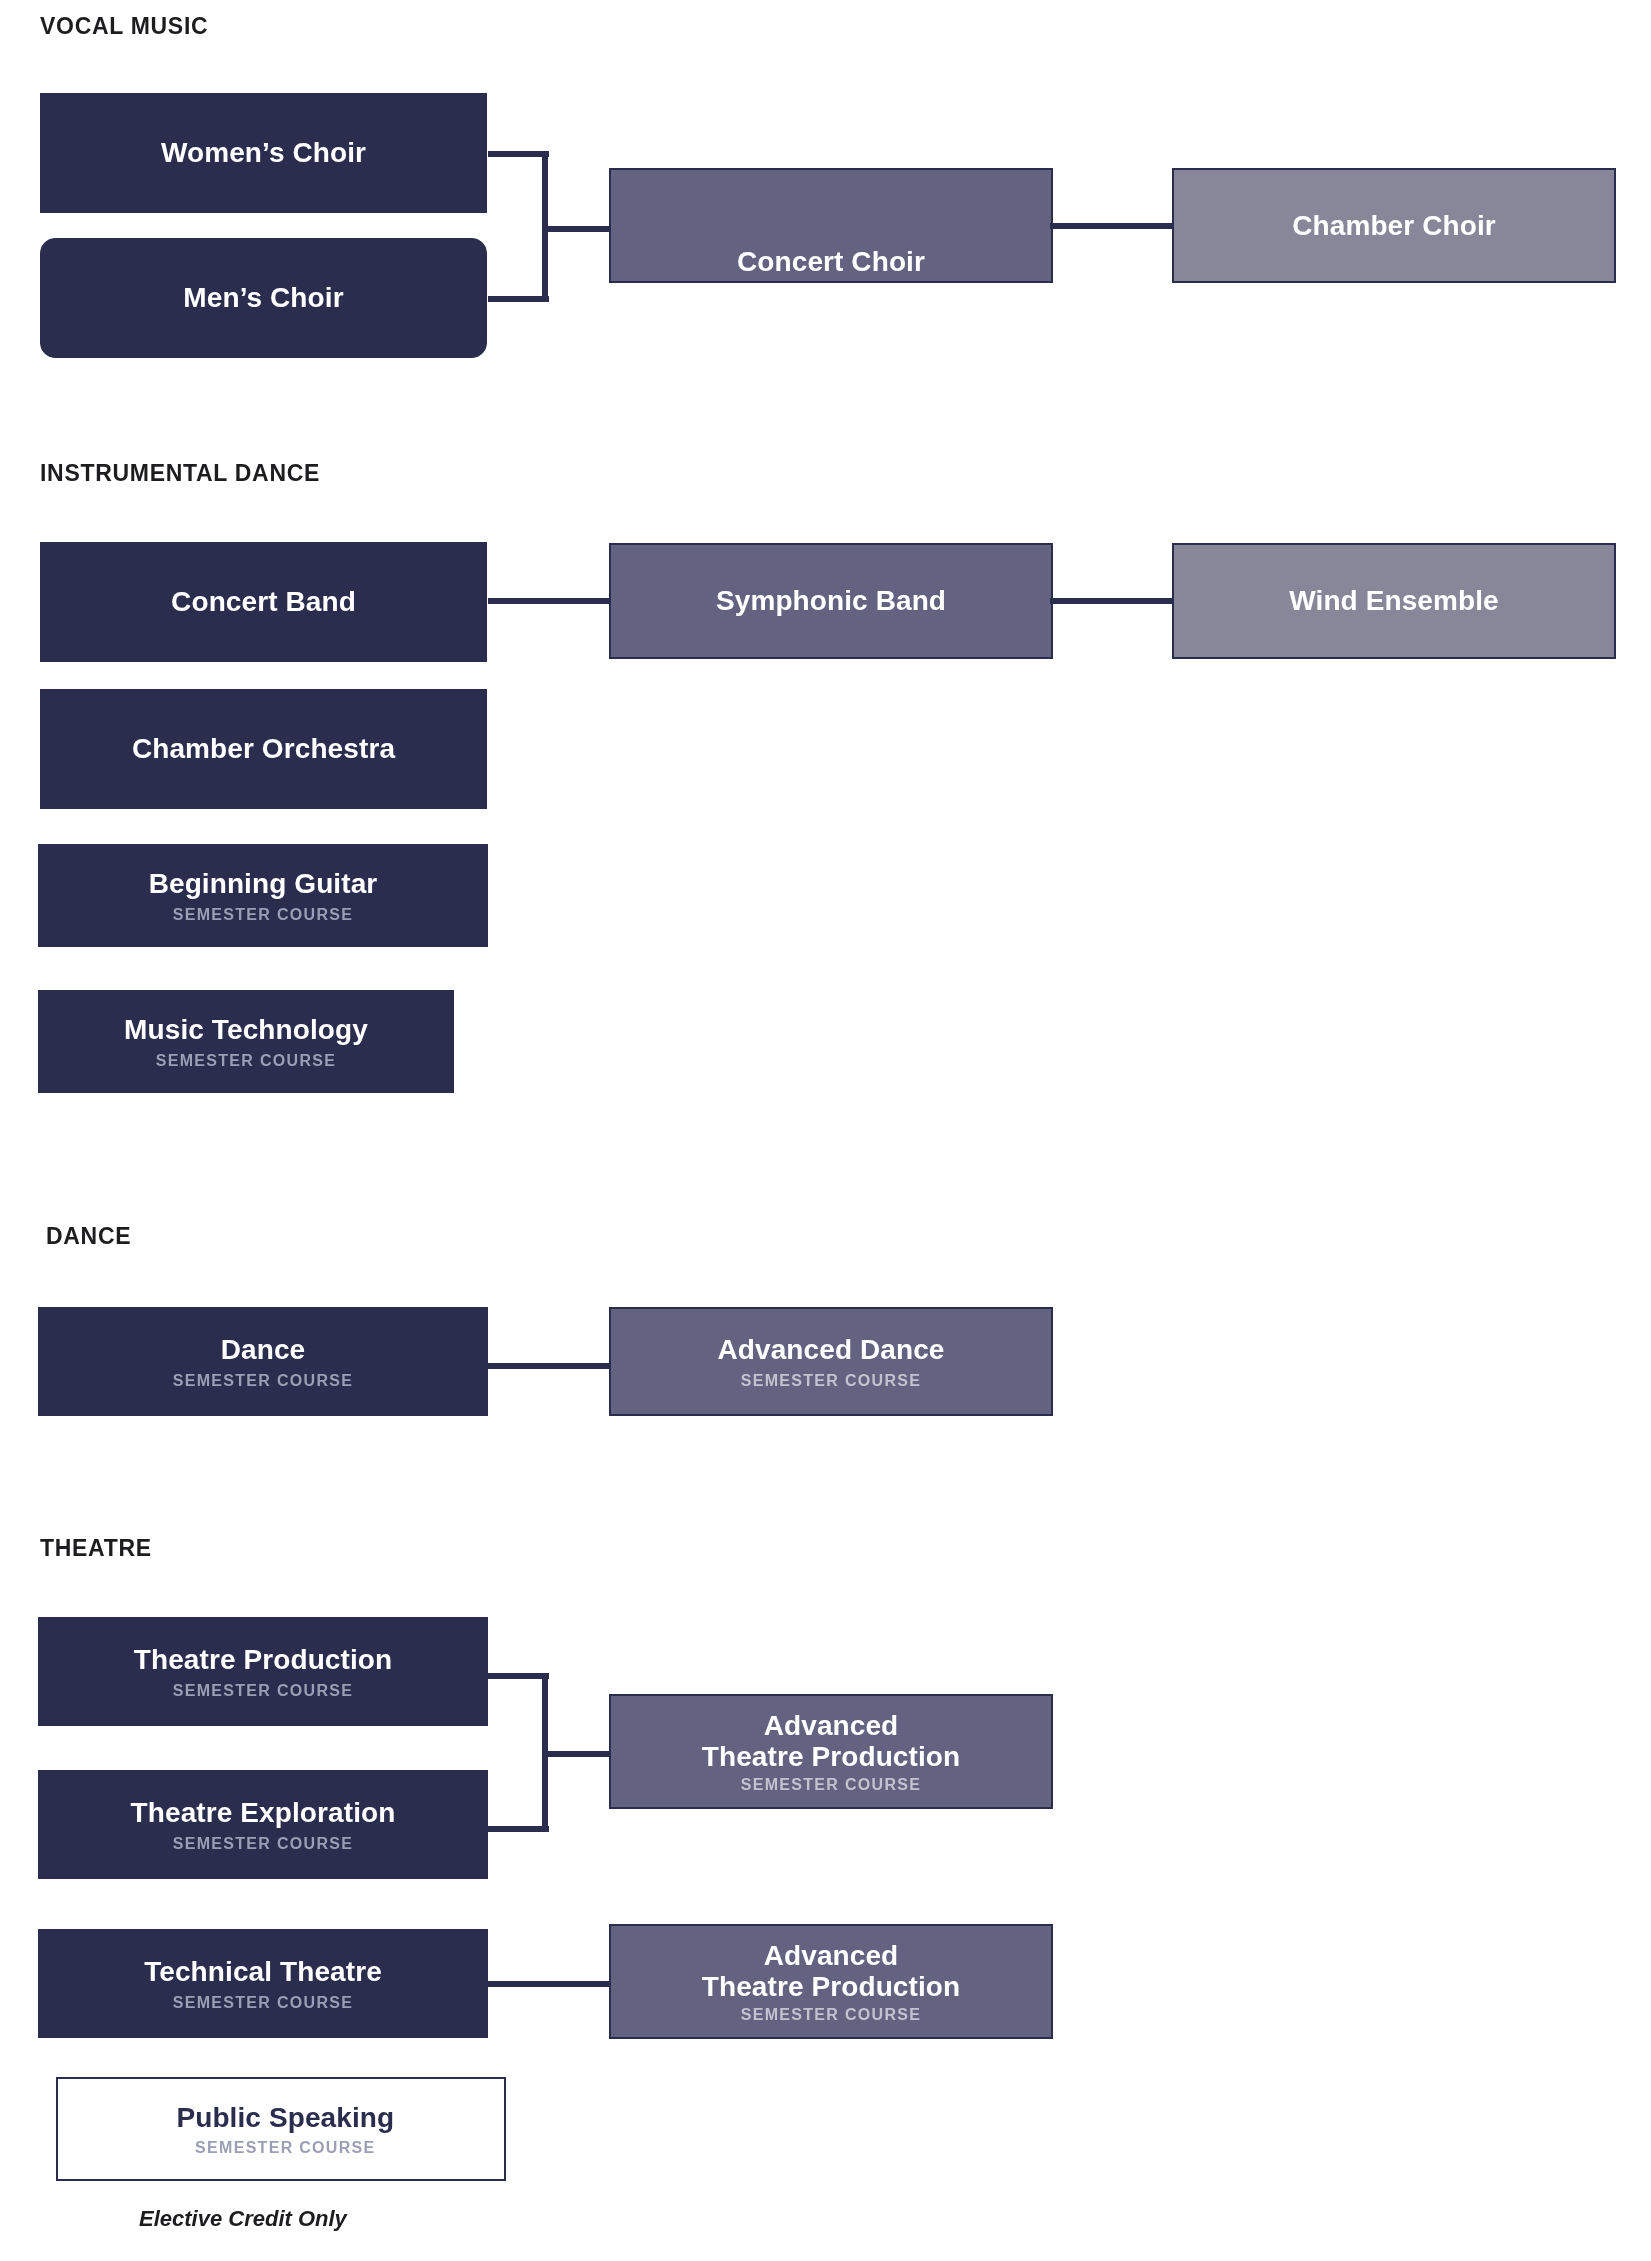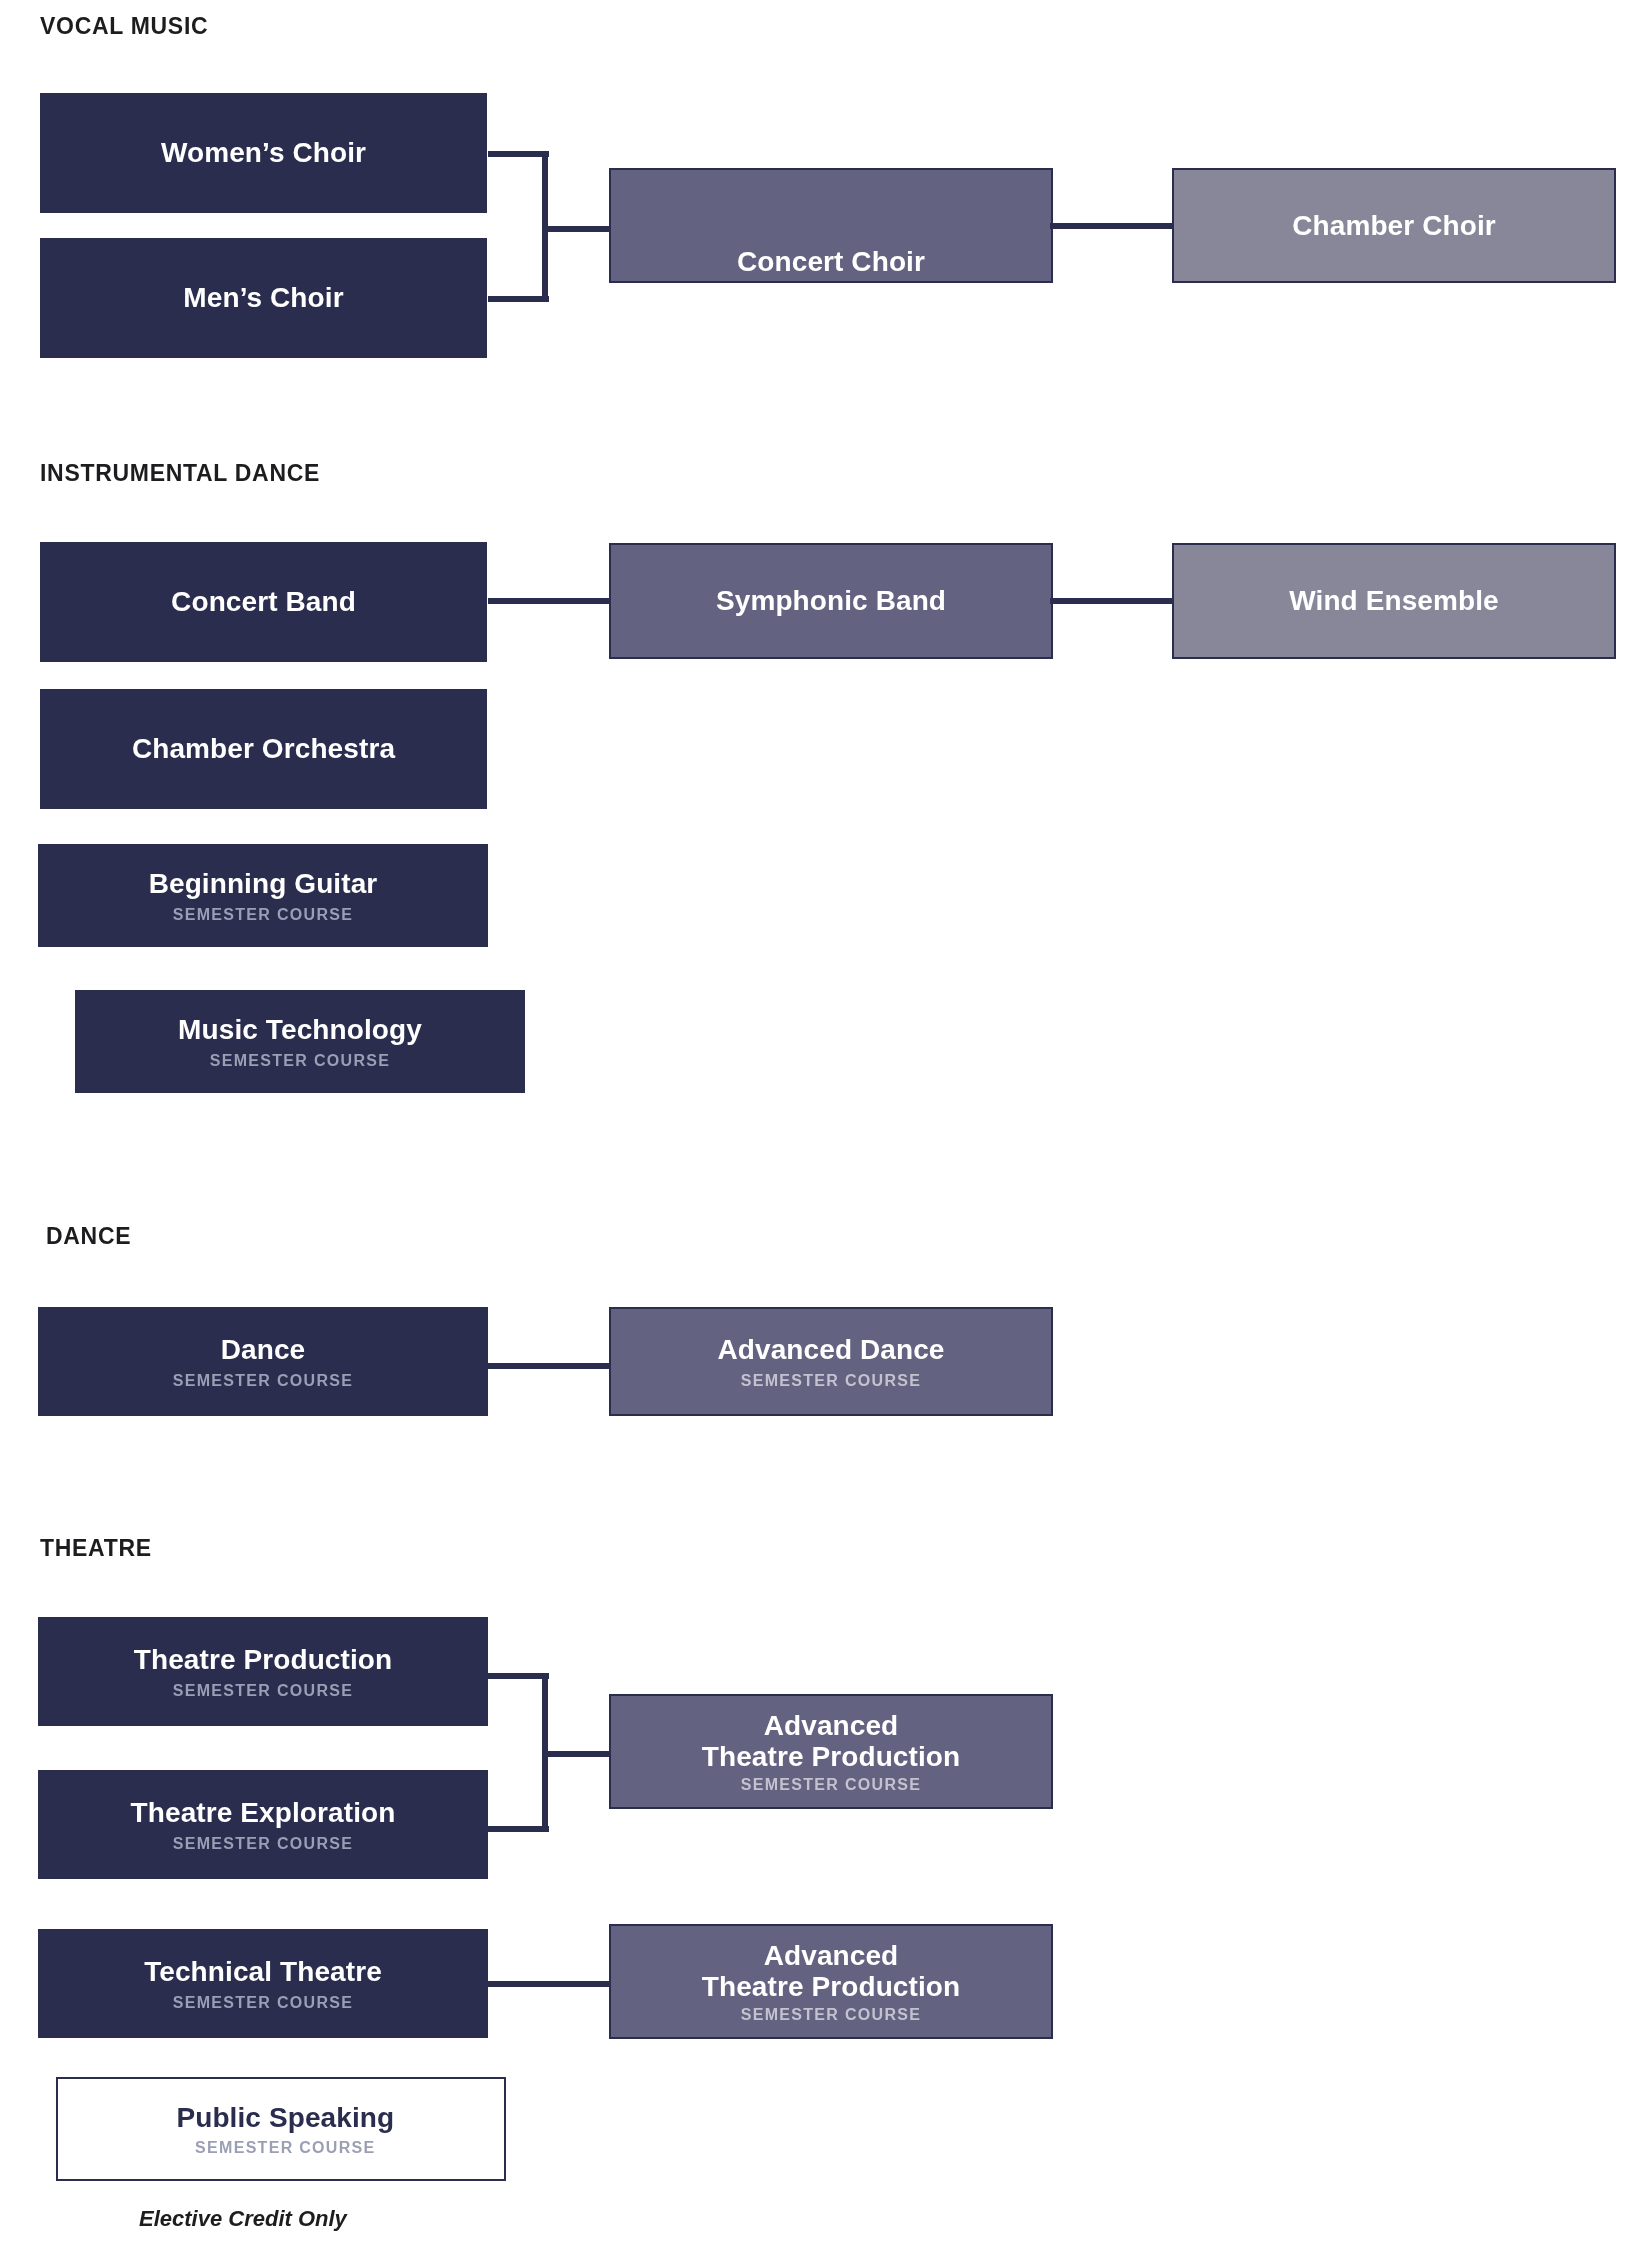--- a/index.html
+++ b/index.html
@@ -98,21 +98,21 @@
 <body>
 
 <div id="canvas">
 
   <div class="section-title" style="left:40px; top:15px;">VOCAL MUSIC</div>
 
   <div class="node lvl1" style="left:40px; top:93px; width:447px; height:120px;">
     <span class="title">Women’s Choir</span>
   </div>
 
-  <div class="node lvl1" style="left:40px; top:238px; width:447px; height:120px;">
+  <div class="node lvl1" style="left:40px; top:238px; width:447px; height:120px;border-radius:15px;">
     <span class="title">Men’s Choir</span>
   </div>
 
   <div class="conn conn-h" style="left:488px; top:151px; width:61px;"></div>
   <div class="conn conn-h" style="left:488px; top:296px; width:61px;"></div>
   <div class="conn conn-v" style="left:542px; top:151px; height:151px;"></div>
   <div class="conn conn-h" style="left:542px; top:226px; width:72px;"></div>
 
   <div class="node lvl2" style="left:609px; top:168px; width:444px; height:115px;justify-content:flex-end;">
     <span class="title">Concert Choir</span>
@@ -144,21 +144,21 @@
 
   <div class="node lvl1" style="left:40px; top:689px; width:447px; height:120px;">
     <span class="title">Chamber Orchestra</span>
   </div>
 
   <div class="node lvl1" style="left:38px; top:844px; width:450px; height:103px;align-items:center;">
     <span class="title">Beginning Guitar</span>
     <span class="sub">SEMESTER COURSE</span>
   </div>
 
-  <div class="node lvl1" style="left:38px; top:990px; width:450px; height:103px;margin-left:37px;">
+  <div class="node lvl1" style="left:38px; top:990px; width:416px; height:103px;">
     <span class="title">Music Technology</span>
     <span class="sub">SEMESTER COURSE</span>
   </div>
 
   <div class="section-title" style="left:46px; top:1225px;">DANCE</div>
 
   <div class="node lvl1" style="left:38px; top:1307px; width:450px; height:109px;">
     <span class="title">Dance</span>
     <span class="sub">SEMESTER COURSE</span>
   </div>

